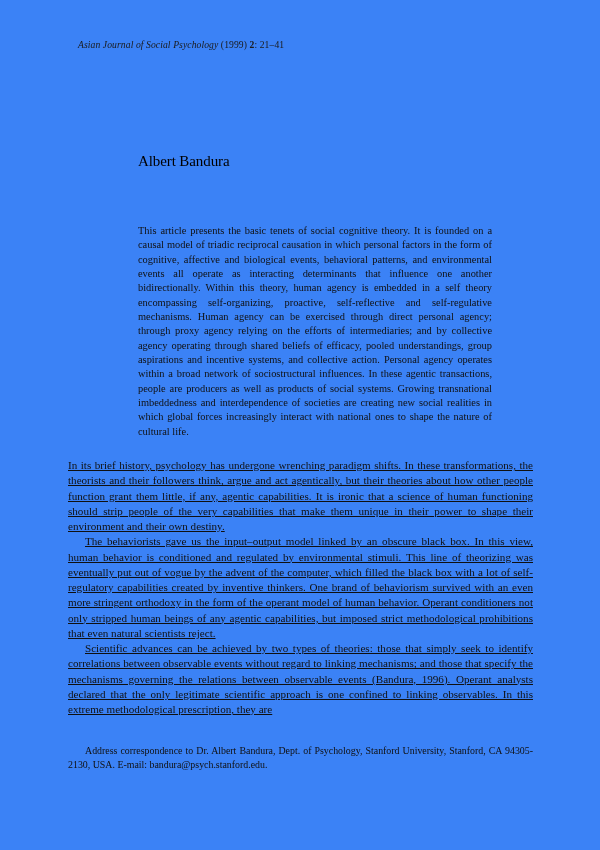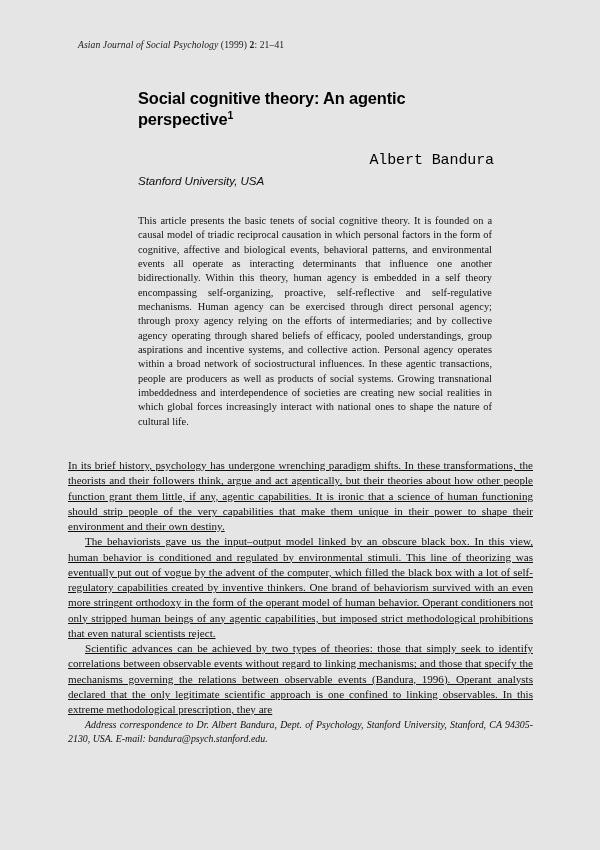--- a/index.html
+++ b/index.html
@@ -15,21 +15,21 @@
     font-family: "Liberation Serif", "DejaVu Serif", serif;
     color: #101010;
     overflow: hidden;
   }
 
   .page {
     position: absolute;
     inset: 0;
     width: 600px;
     height: 850px;
-    background: #e5e5e5;
+    background: #3b82f6;
   }
 
   
   .running-head {
     position: absolute;
     left: 78px;
     top: 38px;
     width: 450px;
     font-size: 9.6px;
     line-height: 13px;
@@ -68,45 +68,44 @@
     vertical-align: super;
     line-height: 0;
     font-weight: bold;
   }
 
   .author {
     position: absolute;
     left: 138px;
     top: 152px;
     width: 356px;
-    font-family: Liberation Mono, monospace;
+    font-family: Liberation Serif, serif;
     font-size: 15px;
     line-height: 18px;
     color: #000;
     letter-spacing: -0.1px;
-    text-align: right;
   }
   .affiliation {
     position: absolute;
     left: 138px;
     top: 173px;
     width: 356px;
     font-family: "Liberation Sans", "DejaVu Sans", sans-serif;
     font-style: italic;
     font-size: 11.6px;
     line-height: 15px;
     color: #0d0d0d;
     letter-spacing: -0.05px;
   }
 
   
   .abstract {
     position: absolute;
     left: 138px;
-    top: 214px;
+    top: 224px;
     width: 354px;
     font-size: 10.4px;
     line-height: 14.35px;
     text-align: justify;
     text-justify: inter-word;
     color: #101010;
     hyphens: none;
   }
 
   
@@ -126,23 +125,22 @@
     text-decoration: underline;
   }
   .body-text p.indent {
     text-indent: 17px;
   }
 
   
   .footer {
     position: absolute;
     left: 68px;
-    top: 718px;
+    top: 744px;
     width: 465px;
-    font-style: italic;
   }
   .address-note {
     font-size: 9.9px;
     line-height: 13.6px;
     text-align: justify;
     text-justify: inter-word;
     text-indent: 17px;
     color: #101010;
   }
   .copyright {
@@ -160,26 +158,22 @@
 <body>
 
 <div class="page">
 
   <div class="running-head">
     <span>Asian Journal of Social Psychology</span>
     <span class="rh-year">(1999)</span>
     <span class="rh-vol">2</span><span class="rh-pages">: 21–41</span>
   </div>
 
-  <div class="title-block">
-    <h1 class="article-title"><span>Social cognitive theory: An agentic perspective</span><span class="footnote-mark">1</span></h1>
-  </div>
 
   <div class="author">Albert Bandura</div>
-  <div class="affiliation">Stanford University, USA</div>
 
   <div class="abstract">This article presents the basic tenets of social cognitive theory. It is founded on a causal model of triadic reciprocal causation in which personal factors in the form of cognitive, affective and biological events, behavioral patterns, and environmental events all operate as interacting determinants that influence one another bidirectionally. Within this theory, human agency is embedded in a self theory encompassing self-organizing, proactive, self-reflective and self-regulative mechanisms. Human agency can be exercised through direct personal agency; through proxy agency relying on the efforts of intermediaries; and by collective agency operating through shared beliefs of efficacy, pooled understandings, group aspirations and incentive systems, and collective action. Personal agency operates within a broad network of sociostructural influences. In these agentic transactions, people are producers as well as products of social systems. Growing transnational imbeddedness and interdependence of societies are creating new social realities in which global forces increasingly interact with national ones to shape the nature of cultural life.</div>
 
   <div class="body-text">
     <p>In its brief history, psychology has undergone wrenching paradigm shifts. In these transformations, the theorists and their followers think, argue and act agentically, but their theories about how other people function grant them little, if any, agentic capabilities. It is ironic that a science of human functioning should strip people of the very capabilities that make them unique in their power to shape their environment and their own destiny.</p>
     <p class="indent">The behaviorists gave us the input–output model linked by an obscure black box. In this view, human behavior is conditioned and regulated by environmental stimuli. This line of theorizing was eventually put out of vogue by the advent of the computer, which filled the black box with a lot of self-regulatory capabilities created by inventive thinkers. One brand of behaviorism survived with an even more stringent orthodoxy in the form of the operant model of human behavior. Operant conditioners not only stripped human beings of any agentic capabilities, but imposed strict methodological prohibitions that even natural scientists reject.</p>
     <p class="indent">Scientific advances can be achieved by two types of theories: those that simply seek to identify correlations between observable events without regard to linking mechanisms; and those that specify the mechanisms governing the relations between observable events (Bandura, 1996). Operant analysts declared that the only legitimate scientific approach is one confined to linking observables. In this extreme methodological prescription, they are</p>
   </div>
 
   <div class="footer">

